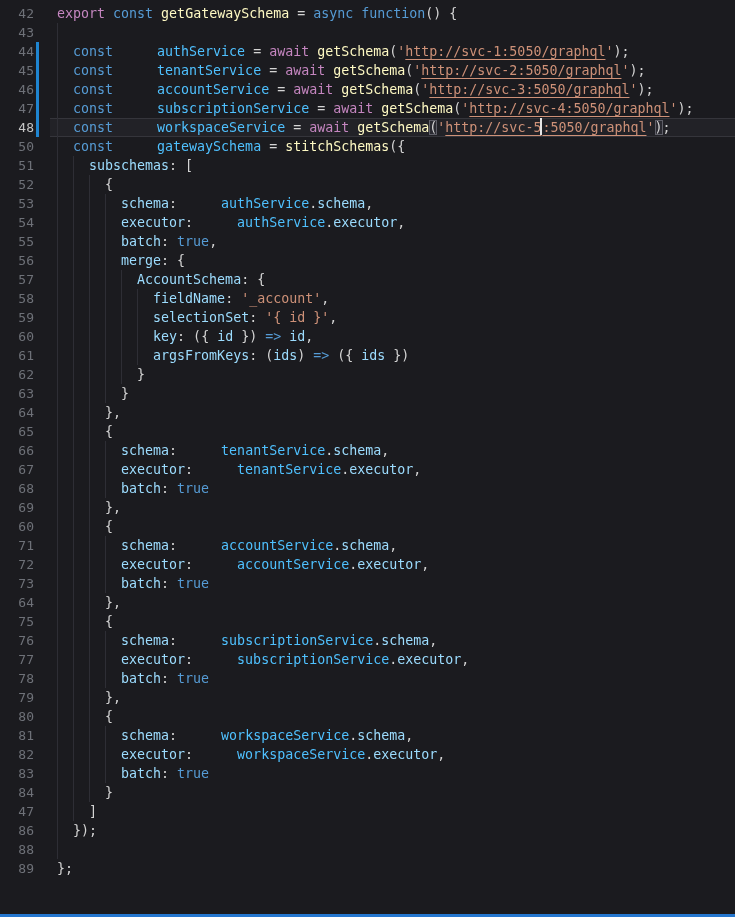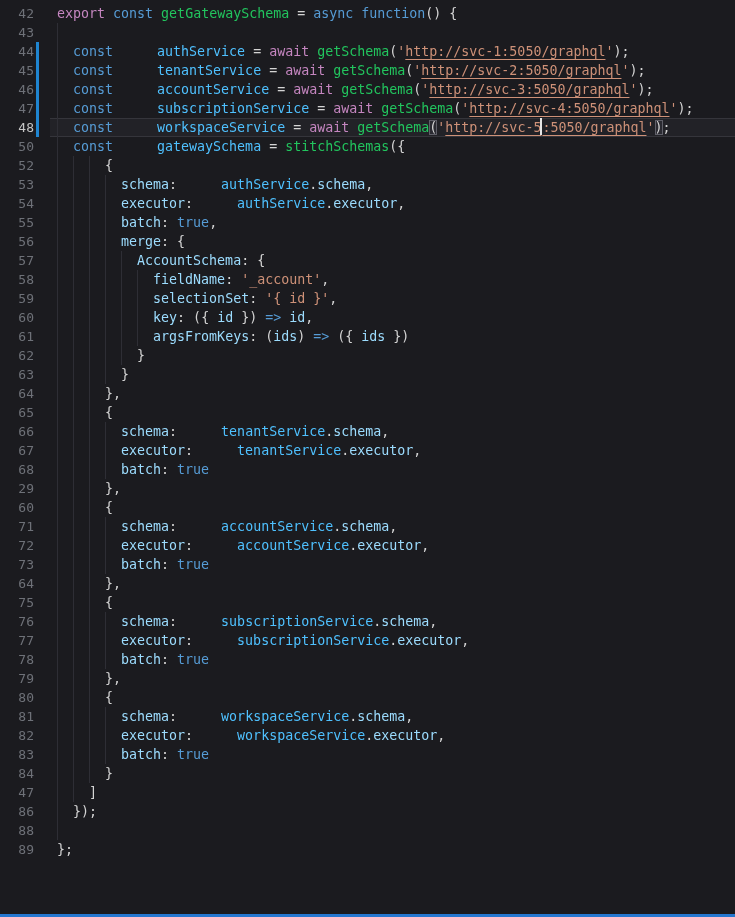--- a/index.html
+++ b/index.html
@@ -34,21 +34,21 @@
     background:#222227;
     box-shadow:inset 0 1px 0 #35353b, inset 0 -1px 0 #35353b;
   }
   .row.active .ln{color:#c6c6c6;}
   .guide{
     position:absolute;top:0;bottom:0;width:1px;background:#2e2e35;
   }
   .code{position:relative;display:inline-block;}
   .tk-m{color:#c586c0;}
   .tk-k{color:#569cd6;}
-  .tk-f{color:#22c55e;}
+  .tk-f{color:#fef9c3;}
   .tk-v{color:#4fc1ff;margin-left:36px;}
   .tk-pr{color:#9cdcfe;}
   .tk-s{color:#ce9178;}
   .tk-su{color:#ce9178;text-decoration:underline;text-decoration-thickness:1px;text-underline-offset:3px;}
   .tk-p{color:#d4d4d4;}
   .tk-pb{
     color:#d4d4d4;outline:1px solid #5f5f68;outline-offset:-1px;
     background:#2a2a31;
   }
   .cursor{
@@ -65,38 +65,39 @@
 <div id="editor">
   <div id="lines">
       <div class="row"><span class="ln">42</span><span class="barslot"></span><span class="linebody"><span class="code"><span class="tk-m">export</span><span class="tk-p"> </span><span class="tk-k">const</span><span class="tk-p"> </span><span class="tk-f">getGatewaySchema</span><span class="tk-p"> = </span><span class="tk-k">async</span><span class="tk-p"> </span><span class="tk-k">function</span><span class="tk-p">() {</span></span></span></div>
       <div class="row"><span class="ln">43</span><span class="barslot"></span><span class="linebody"><span class="guide" style="left: calc(0ch + 7px);"></span><span class="code"></span></span></div>
       <div class="row"><span class="ln">44</span><span class="barslot"><span class="modbar"></span></span><span class="linebody"><span class="guide" style="left: calc(0ch + 7px);"></span><span class="code"><span class="tk-p">  </span><span class="tk-k">const</span><span class="tk-p"> </span><span class="tk-v">authService</span><span class="tk-p"> = </span><span class="tk-m">await</span><span class="tk-p"> </span><span class="tk-f">getSchema</span><span class="tk-p">(</span><span class="tk-s">'</span><span class="tk-su">http://svc-1:5050/graphql</span><span class="tk-s">'</span><span class="tk-p">);</span></span></span></div>
       <div class="row"><span class="ln">45</span><span class="barslot"><span class="modbar"></span></span><span class="linebody"><span class="guide" style="left: calc(0ch + 7px);"></span><span class="code"><span class="tk-p">  </span><span class="tk-k">const</span><span class="tk-p"> </span><span class="tk-v">tenantService</span><span class="tk-p"> = </span><span class="tk-m">await</span><span class="tk-p"> </span><span class="tk-f">getSchema</span><span class="tk-p">(</span><span class="tk-s">'</span><span class="tk-su">http://svc-2:5050/graphql</span><span class="tk-s">'</span><span class="tk-p">);</span></span></span></div>
       <div class="row"><span class="ln">46</span><span class="barslot"><span class="modbar"></span></span><span class="linebody"><span class="guide" style="left: calc(0ch + 7px);"></span><span class="code"><span class="tk-p">  </span><span class="tk-k">const</span><span class="tk-p"> </span><span class="tk-v">accountService</span><span class="tk-p"> = </span><span class="tk-m">await</span><span class="tk-p"> </span><span class="tk-f">getSchema</span><span class="tk-p">(</span><span class="tk-s">'</span><span class="tk-su">http://svc-3:5050/graphql</span><span class="tk-s">'</span><span class="tk-p">);</span></span></span></div>
       <div class="row"><span class="ln">47</span><span class="barslot"><span class="modbar"></span></span><span class="linebody"><span class="guide" style="left: calc(0ch + 7px);"></span><span class="code"><span class="tk-p">  </span><span class="tk-k">const</span><span class="tk-p"> </span><span class="tk-v">subscriptionService</span><span class="tk-p"> = </span><span class="tk-m">await</span><span class="tk-p"> </span><span class="tk-f">getSchema</span><span class="tk-p">(</span><span class="tk-s">'</span><span class="tk-su">http://svc-4:5050/graphql</span><span class="tk-s">'</span><span class="tk-p">);</span></span></span></div>
       <div class="row active"><span class="ln">48</span><span class="barslot"><span class="modbar"></span></span><span class="linebody"><span class="guide" style="left: calc(0ch + 7px);"></span><span class="code"><span class="tk-p">  </span><span class="tk-k">const</span><span class="tk-p"> </span><span class="tk-v">workspaceService</span><span class="tk-p"> = </span><span class="tk-m">await</span><span class="tk-p"> </span><span class="tk-f">getSchema</span><span class="tk-pb">(</span><span class="tk-s">'</span><span class="tk-su">http://svc-5</span><span class="cursor"></span><span class="tk-su">:5050/graphql</span><span class="tk-s">'</span><span class="tk-pb">)</span><span class="tk-p">;</span></span></span></div>
       <div class="row"><span class="ln">50</span><span class="barslot"></span><span class="linebody"><span class="guide" style="left: calc(0ch + 7px);"></span><span class="code"><span class="tk-p">  </span><span class="tk-k">const</span><span class="tk-p"> </span><span class="tk-v">gatewaySchema</span><span class="tk-p"> = </span><span class="tk-f">stitchSchemas</span><span class="tk-p">({</span></span></span></div>
+      <div class="row"><span class="ln">51</span><span class="barslot"></span><span class="linebody"><span class="guide" style="left: calc(0ch + 7px);"></span><span class="guide" style="left: calc(2ch + 7px);"></span><span class="code"><span class="tk-p">    </span><span class="tk-pr">subschemas</span><span class="tk-p">: [</span></span></span></div>
       <div class="row"><span class="ln">52</span><span class="barslot"></span><span class="linebody"><span class="guide" style="left: calc(0ch + 7px);"></span><span class="guide" style="left: calc(2ch + 7px);"></span><span class="guide" style="left: calc(4ch + 7px);"></span><span class="code"><span class="tk-p">      </span><span class="tk-p">{</span></span></span></div>
       <div class="row"><span class="ln">53</span><span class="barslot"></span><span class="linebody"><span class="guide" style="left: calc(0ch + 7px);"></span><span class="guide" style="left: calc(2ch + 7px);"></span><span class="guide" style="left: calc(4ch + 7px);"></span><span class="guide" style="left: calc(6ch + 7px);"></span><span class="code"><span class="tk-p">        </span><span class="tk-pr">schema</span><span class="tk-p">: </span><span class="tk-v">authService</span><span class="tk-p">.</span><span class="tk-pr">schema</span><span class="tk-p">,</span></span></span></div>
       <div class="row"><span class="ln">54</span><span class="barslot"></span><span class="linebody"><span class="guide" style="left: calc(0ch + 7px);"></span><span class="guide" style="left: calc(2ch + 7px);"></span><span class="guide" style="left: calc(4ch + 7px);"></span><span class="guide" style="left: calc(6ch + 7px);"></span><span class="code"><span class="tk-p">        </span><span class="tk-pr">executor</span><span class="tk-p">: </span><span class="tk-v">authService</span><span class="tk-p">.</span><span class="tk-pr">executor</span><span class="tk-p">,</span></span></span></div>
       <div class="row"><span class="ln">55</span><span class="barslot"></span><span class="linebody"><span class="guide" style="left: calc(0ch + 7px);"></span><span class="guide" style="left: calc(2ch + 7px);"></span><span class="guide" style="left: calc(4ch + 7px);"></span><span class="guide" style="left: calc(6ch + 7px);"></span><span class="code"><span class="tk-p">        </span><span class="tk-pr">batch</span><span class="tk-p">: </span><span class="tk-k">true</span><span class="tk-p">,</span></span></span></div>
       <div class="row"><span class="ln">56</span><span class="barslot"></span><span class="linebody"><span class="guide" style="left: calc(0ch + 7px);"></span><span class="guide" style="left: calc(2ch + 7px);"></span><span class="guide" style="left: calc(4ch + 7px);"></span><span class="guide" style="left: calc(6ch + 7px);"></span><span class="code"><span class="tk-p">        </span><span class="tk-pr">merge</span><span class="tk-p">: {</span></span></span></div>
       <div class="row"><span class="ln">57</span><span class="barslot"></span><span class="linebody"><span class="guide" style="left: calc(0ch + 7px);"></span><span class="guide" style="left: calc(2ch + 7px);"></span><span class="guide" style="left: calc(4ch + 7px);"></span><span class="guide" style="left: calc(6ch + 7px);"></span><span class="guide" style="left: calc(8ch + 7px);"></span><span class="code"><span class="tk-p">          </span><span class="tk-pr">AccountSchema</span><span class="tk-p">: {</span></span></span></div>
       <div class="row"><span class="ln">58</span><span class="barslot"></span><span class="linebody"><span class="guide" style="left: calc(0ch + 7px);"></span><span class="guide" style="left: calc(2ch + 7px);"></span><span class="guide" style="left: calc(4ch + 7px);"></span><span class="guide" style="left: calc(6ch + 7px);"></span><span class="guide" style="left: calc(8ch + 7px);"></span><span class="guide" style="left: calc(10ch + 7px);"></span><span class="code"><span class="tk-p">            </span><span class="tk-pr">fieldName</span><span class="tk-p">: </span><span class="tk-s">'_account'</span><span class="tk-p">,</span></span></span></div>
       <div class="row"><span class="ln">59</span><span class="barslot"></span><span class="linebody"><span class="guide" style="left: calc(0ch + 7px);"></span><span class="guide" style="left: calc(2ch + 7px);"></span><span class="guide" style="left: calc(4ch + 7px);"></span><span class="guide" style="left: calc(6ch + 7px);"></span><span class="guide" style="left: calc(8ch + 7px);"></span><span class="guide" style="left: calc(10ch + 7px);"></span><span class="code"><span class="tk-p">            </span><span class="tk-pr">selectionSet</span><span class="tk-p">: </span><span class="tk-s">'{ id }'</span><span class="tk-p">,</span></span></span></div>
       <div class="row"><span class="ln">60</span><span class="barslot"></span><span class="linebody"><span class="guide" style="left: calc(0ch + 7px);"></span><span class="guide" style="left: calc(2ch + 7px);"></span><span class="guide" style="left: calc(4ch + 7px);"></span><span class="guide" style="left: calc(6ch + 7px);"></span><span class="guide" style="left: calc(8ch + 7px);"></span><span class="guide" style="left: calc(10ch + 7px);"></span><span class="code"><span class="tk-p">            </span><span class="tk-pr">key</span><span class="tk-p">: ({ </span><span class="tk-pr">id</span><span class="tk-p"> }) </span><span class="tk-k">=&gt;</span><span class="tk-p"> </span><span class="tk-pr">id</span><span class="tk-p">,</span></span></span></div>
       <div class="row"><span class="ln">61</span><span class="barslot"></span><span class="linebody"><span class="guide" style="left: calc(0ch + 7px);"></span><span class="guide" style="left: calc(2ch + 7px);"></span><span class="guide" style="left: calc(4ch + 7px);"></span><span class="guide" style="left: calc(6ch + 7px);"></span><span class="guide" style="left: calc(8ch + 7px);"></span><span class="guide" style="left: calc(10ch + 7px);"></span><span class="code"><span class="tk-p">            </span><span class="tk-pr">argsFromKeys</span><span class="tk-p">: (</span><span class="tk-pr">ids</span><span class="tk-p">) </span><span class="tk-k">=&gt;</span><span class="tk-p"> ({ </span><span class="tk-pr">ids</span><span class="tk-p"> })</span></span></span></div>
       <div class="row"><span class="ln">62</span><span class="barslot"></span><span class="linebody"><span class="guide" style="left: calc(0ch + 7px);"></span><span class="guide" style="left: calc(2ch + 7px);"></span><span class="guide" style="left: calc(4ch + 7px);"></span><span class="guide" style="left: calc(6ch + 7px);"></span><span class="guide" style="left: calc(8ch + 7px);"></span><span class="code"><span class="tk-p">          </span><span class="tk-p">}</span></span></span></div>
       <div class="row"><span class="ln">63</span><span class="barslot"></span><span class="linebody"><span class="guide" style="left: calc(0ch + 7px);"></span><span class="guide" style="left: calc(2ch + 7px);"></span><span class="guide" style="left: calc(4ch + 7px);"></span><span class="guide" style="left: calc(6ch + 7px);"></span><span class="code"><span class="tk-p">        </span><span class="tk-p">}</span></span></span></div>
       <div class="row"><span class="ln">64</span><span class="barslot"></span><span class="linebody"><span class="guide" style="left: calc(0ch + 7px);"></span><span class="guide" style="left: calc(2ch + 7px);"></span><span class="guide" style="left: calc(4ch + 7px);"></span><span class="code"><span class="tk-p">      </span><span class="tk-p">},</span></span></span></div>
       <div class="row"><span class="ln">65</span><span class="barslot"></span><span class="linebody"><span class="guide" style="left: calc(0ch + 7px);"></span><span class="guide" style="left: calc(2ch + 7px);"></span><span class="guide" style="left: calc(4ch + 7px);"></span><span class="code"><span class="tk-p">      </span><span class="tk-p">{</span></span></span></div>
       <div class="row"><span class="ln">66</span><span class="barslot"></span><span class="linebody"><span class="guide" style="left: calc(0ch + 7px);"></span><span class="guide" style="left: calc(2ch + 7px);"></span><span class="guide" style="left: calc(4ch + 7px);"></span><span class="guide" style="left: calc(6ch + 7px);"></span><span class="code"><span class="tk-p">        </span><span class="tk-pr">schema</span><span class="tk-p">: </span><span class="tk-v">tenantService</span><span class="tk-p">.</span><span class="tk-pr">schema</span><span class="tk-p">,</span></span></span></div>
       <div class="row"><span class="ln">67</span><span class="barslot"></span><span class="linebody"><span class="guide" style="left: calc(0ch + 7px);"></span><span class="guide" style="left: calc(2ch + 7px);"></span><span class="guide" style="left: calc(4ch + 7px);"></span><span class="guide" style="left: calc(6ch + 7px);"></span><span class="code"><span class="tk-p">        </span><span class="tk-pr">executor</span><span class="tk-p">: </span><span class="tk-v">tenantService</span><span class="tk-p">.</span><span class="tk-pr">executor</span><span class="tk-p">,</span></span></span></div>
       <div class="row"><span class="ln">68</span><span class="barslot"></span><span class="linebody"><span class="guide" style="left: calc(0ch + 7px);"></span><span class="guide" style="left: calc(2ch + 7px);"></span><span class="guide" style="left: calc(4ch + 7px);"></span><span class="guide" style="left: calc(6ch + 7px);"></span><span class="code"><span class="tk-p">        </span><span class="tk-pr">batch</span><span class="tk-p">: </span><span class="tk-k">true</span></span></span></div>
-      <div class="row"><span class="ln">29</span><span class="barslot"></span><span class="linebody"><span class="guide" style="left: calc(0ch + 7px);"></span><span class="guide" style="left: calc(2ch + 7px);"></span><span class="guide" style="left: calc(4ch + 7px);"></span><span class="code"><span class="tk-p">      </span><span class="tk-p">},</span></span></span></div>
+      <div class="row"><span class="ln">69</span><span class="barslot"></span><span class="linebody"><span class="guide" style="left: calc(0ch + 7px);"></span><span class="guide" style="left: calc(2ch + 7px);"></span><span class="guide" style="left: calc(4ch + 7px);"></span><span class="code"><span class="tk-p">      </span><span class="tk-p">},</span></span></span></div>
       <div class="row"><span class="ln">60</span><span class="barslot"></span><span class="linebody"><span class="guide" style="left: calc(0ch + 7px);"></span><span class="guide" style="left: calc(2ch + 7px);"></span><span class="guide" style="left: calc(4ch + 7px);"></span><span class="code"><span class="tk-p">      </span><span class="tk-p">{</span></span></span></div>
       <div class="row"><span class="ln">71</span><span class="barslot"></span><span class="linebody"><span class="guide" style="left: calc(0ch + 7px);"></span><span class="guide" style="left: calc(2ch + 7px);"></span><span class="guide" style="left: calc(4ch + 7px);"></span><span class="guide" style="left: calc(6ch + 7px);"></span><span class="code"><span class="tk-p">        </span><span class="tk-pr">schema</span><span class="tk-p">: </span><span class="tk-v">accountService</span><span class="tk-p">.</span><span class="tk-pr">schema</span><span class="tk-p">,</span></span></span></div>
       <div class="row"><span class="ln">72</span><span class="barslot"></span><span class="linebody"><span class="guide" style="left: calc(0ch + 7px);"></span><span class="guide" style="left: calc(2ch + 7px);"></span><span class="guide" style="left: calc(4ch + 7px);"></span><span class="guide" style="left: calc(6ch + 7px);"></span><span class="code"><span class="tk-p">        </span><span class="tk-pr">executor</span><span class="tk-p">: </span><span class="tk-v">accountService</span><span class="tk-p">.</span><span class="tk-pr">executor</span><span class="tk-p">,</span></span></span></div>
       <div class="row"><span class="ln">73</span><span class="barslot"></span><span class="linebody"><span class="guide" style="left: calc(0ch + 7px);"></span><span class="guide" style="left: calc(2ch + 7px);"></span><span class="guide" style="left: calc(4ch + 7px);"></span><span class="guide" style="left: calc(6ch + 7px);"></span><span class="code"><span class="tk-p">        </span><span class="tk-pr">batch</span><span class="tk-p">: </span><span class="tk-k">true</span></span></span></div>
       <div class="row"><span class="ln">64</span><span class="barslot"></span><span class="linebody"><span class="guide" style="left: calc(0ch + 7px);"></span><span class="guide" style="left: calc(2ch + 7px);"></span><span class="guide" style="left: calc(4ch + 7px);"></span><span class="code"><span class="tk-p">      </span><span class="tk-p">},</span></span></span></div>
       <div class="row"><span class="ln">75</span><span class="barslot"></span><span class="linebody"><span class="guide" style="left: calc(0ch + 7px);"></span><span class="guide" style="left: calc(2ch + 7px);"></span><span class="guide" style="left: calc(4ch + 7px);"></span><span class="code"><span class="tk-p">      </span><span class="tk-p">{</span></span></span></div>
       <div class="row"><span class="ln">76</span><span class="barslot"></span><span class="linebody"><span class="guide" style="left: calc(0ch + 7px);"></span><span class="guide" style="left: calc(2ch + 7px);"></span><span class="guide" style="left: calc(4ch + 7px);"></span><span class="guide" style="left: calc(6ch + 7px);"></span><span class="code"><span class="tk-p">        </span><span class="tk-pr">schema</span><span class="tk-p">: </span><span class="tk-v">subscriptionService</span><span class="tk-p">.</span><span class="tk-pr">schema</span><span class="tk-p">,</span></span></span></div>
       <div class="row"><span class="ln">77</span><span class="barslot"></span><span class="linebody"><span class="guide" style="left: calc(0ch + 7px);"></span><span class="guide" style="left: calc(2ch + 7px);"></span><span class="guide" style="left: calc(4ch + 7px);"></span><span class="guide" style="left: calc(6ch + 7px);"></span><span class="code"><span class="tk-p">        </span><span class="tk-pr">executor</span><span class="tk-p">: </span><span class="tk-v">subscriptionService</span><span class="tk-p">.</span><span class="tk-pr">executor</span><span class="tk-p">,</span></span></span></div>
       <div class="row"><span class="ln">78</span><span class="barslot"></span><span class="linebody"><span class="guide" style="left: calc(0ch + 7px);"></span><span class="guide" style="left: calc(2ch + 7px);"></span><span class="guide" style="left: calc(4ch + 7px);"></span><span class="guide" style="left: calc(6ch + 7px);"></span><span class="code"><span class="tk-p">        </span><span class="tk-pr">batch</span><span class="tk-p">: </span><span class="tk-k">true</span></span></span></div>
       <div class="row"><span class="ln">79</span><span class="barslot"></span><span class="linebody"><span class="guide" style="left: calc(0ch + 7px);"></span><span class="guide" style="left: calc(2ch + 7px);"></span><span class="guide" style="left: calc(4ch + 7px);"></span><span class="code"><span class="tk-p">      </span><span class="tk-p">},</span></span></span></div>

